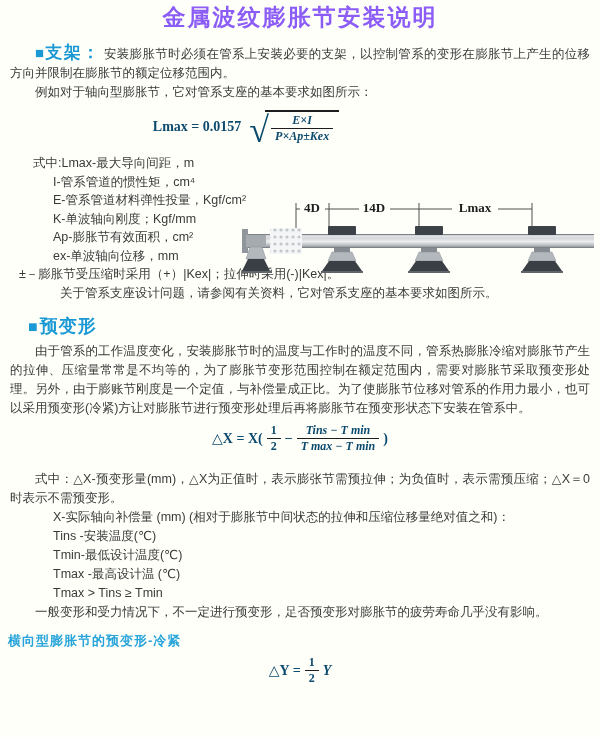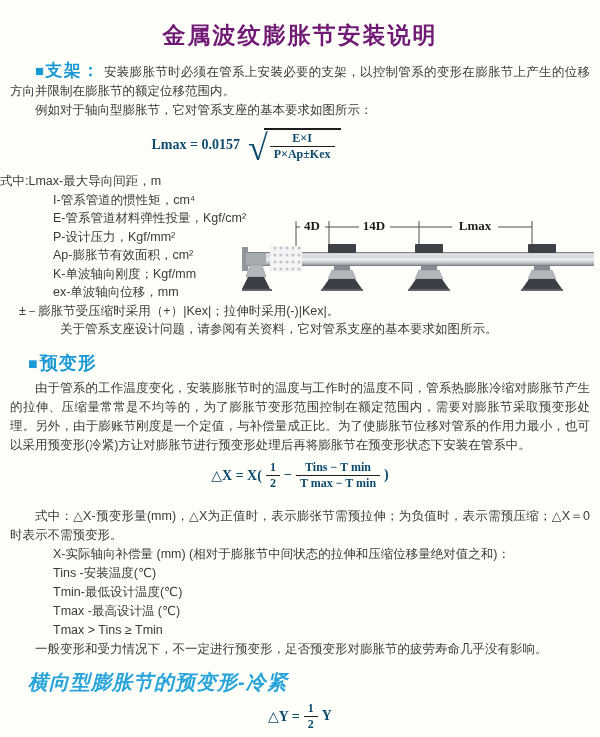--- a/index.html
+++ b/index.html
@@ -5,61 +5,60 @@
   html,body{margin:0;padding:0;}
   body{
     width:600px;height:737px;overflow:hidden;
     background:#fffffa;
     font-family:"Liberation Sans","DejaVu Sans",sans-serif;
     color:#3a3a3a;
     position:relative;
   }
   .page{position:relative;width:600px;height:737px;}
   .doc-title{
-    text-align:center;font-size:23px;font-weight:bold;color:#701a75;
-    letter-spacing:2px;margin:20px 0 10px 0;
+    text-align:center;font-size:23px;font-weight:bold;color:#8b5cf6;
+    letter-spacing:2px;margin:2px 0 10px 0;
   }
   .para{font-size:12.5px;line-height:19px;margin:0 10px 0 10px;text-align:justify;}
   .indent{text-indent:2em;}
   .sec-head-inline{color:#1a99d5;font-size:17px;font-weight:bold;letter-spacing:1px;}
   .sec-marker{color:#1a99d5;font-size:15px;margin-right:1px;}
   .sec-head-block{
     color:#1a99d5;font-size:18px;font-weight:bold;letter-spacing:1px;
     margin:12px 0 4px 28px;
   }
   .sub-head{
     color:#27a4da;font-size:16px;font-weight:bold;letter-spacing:1px;
     margin:8px 0 4px 60px;
   }
   .sub-head2{
-    color:#27a4da;font-size:20px;font-weight:bold;letter-spacing:1px;
-    margin:10px 0 2px 28px;
-    font-style:italic;
+    color:#27a4da;font-size:13px;font-weight:bold;letter-spacing:1px;
+    margin:10px 0 2px 8px;
   }
   
   .formula{
     font-family:"Liberation Serif","DejaVu Serif",serif;
     font-weight:bold;font-size:14px;color:#0c4a6e;
     text-align:center;
   }
   .formula1{margin:8px 110px 4px 0;height:40px;}
   .formula2{margin:6px 0 8px 0;height:38px;}
   .formula3{margin:6px 0 10px 0;height:34px;}
   .frac{display:inline-block;vertical-align:middle;text-align:center;line-height:1.1;}
   .frac .num{display:block;border-bottom:1.2px solid #1d1d1d;padding:0 4px 1px 4px;}
   .frac .den{display:block;padding:1px 4px 0 4px;}
   .frac-sm{font-size:12px;}
-  .ital{}
+  .ital{font-style:italic;}
   .sqrt{display:inline-flex;align-items:center;vertical-align:middle;margin-left:6px;}
   .radical{font-size:36px;font-weight:normal;line-height:0;margin-right:-4px;transform:translateY(3px);}
   .sqrt-content{border-top:2px solid #1d1d1d;padding:2px 6px 0 6px;}
   .fpart{vertical-align:middle;margin:0 2px;}
   
   .defs{font-size:12.5px;line-height:18.5px;}
-  .d-first{}
+  .d-first{margin-left:33px;}
   .d-item{margin-left:53px;}
   .d-pm{margin-left:19px;}
   .d-note{margin-left:60px;}
   
   .note-line{font-size:12.5px;line-height:19px;margin-left:53px;}
   
   .diagram{position:absolute;left:242px;top:197px;}
 </style>
 </head>
 <body>
@@ -76,23 +75,22 @@
     <span class="fpart">Lmax = 0.0157</span><span class="sqrt">
         <span class="radical">√</span>
         <span class="sqrt-content"><span class="frac frac-sm ital"><span class="num">E×I</span><span class="den">P×Ap±Kex</span></span></span>
       </span>
   </div>
 
   <div class="defs">
     <div class="d-first">式中:Lmax-最大导向间距，m</div>
     <div class="d-item">I-管系管道的惯性矩，cm⁴</div>
     <div class="d-item">E-管系管道材料弹性投量，Kgf/cm²</div>
-    <div class="d-item">P-设计压力，Kgf/mm²</div>
+    <div class="d-item">K-单波轴向刚度；Kgf/mm</div>
     <div class="d-item">Ap-膨胀节有效面积，cm²</div>
-    <div class="d-item">K-单波轴向刚度；Kgf/mm</div>
     <div class="d-item">ex-单波轴向位移，mm</div>
     <div class="d-pm">±－膨胀节受压缩时采用（+）|Kex|；拉伸时采用(-)|Kex|。</div>
     <div class="d-note">关于管系支座设计问题，请参阅有关资料，它对管系支座的基本要求如图所示。</div>
   </div>
 
   <svg class="diagram" width="352" height="80" viewBox="0 0 352 80" xmlns="http://www.w3.org/2000/svg">
     <defs>
       <linearGradient id="pipeGrad" x1="0" y1="0" x2="0" y2="1">
         <stop offset="0" stop-color="#f0f1f3"></stop>
         <stop offset="0.3" stop-color="#d4d7da"></stop>

